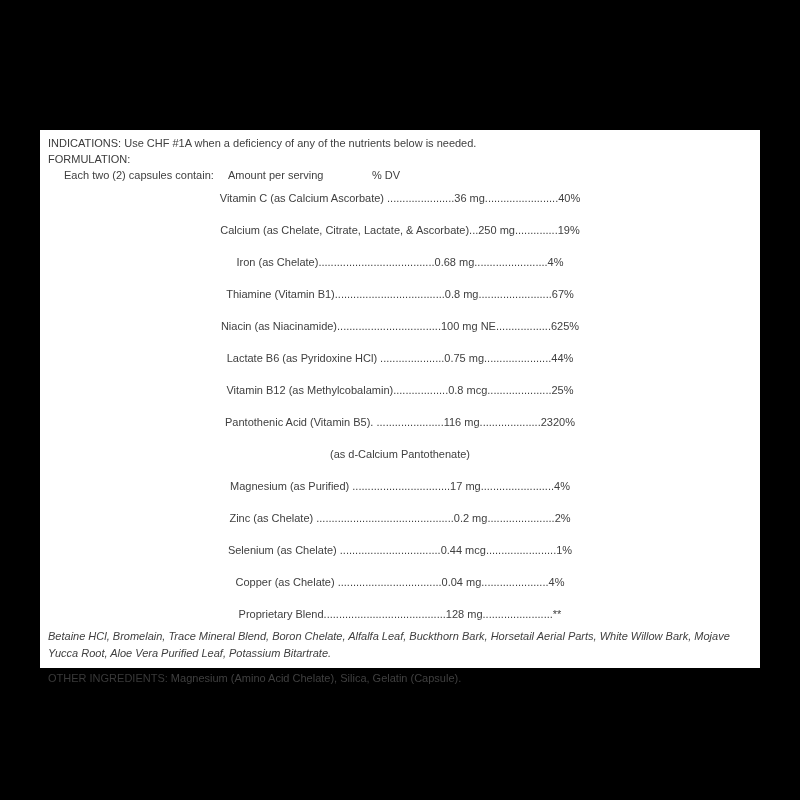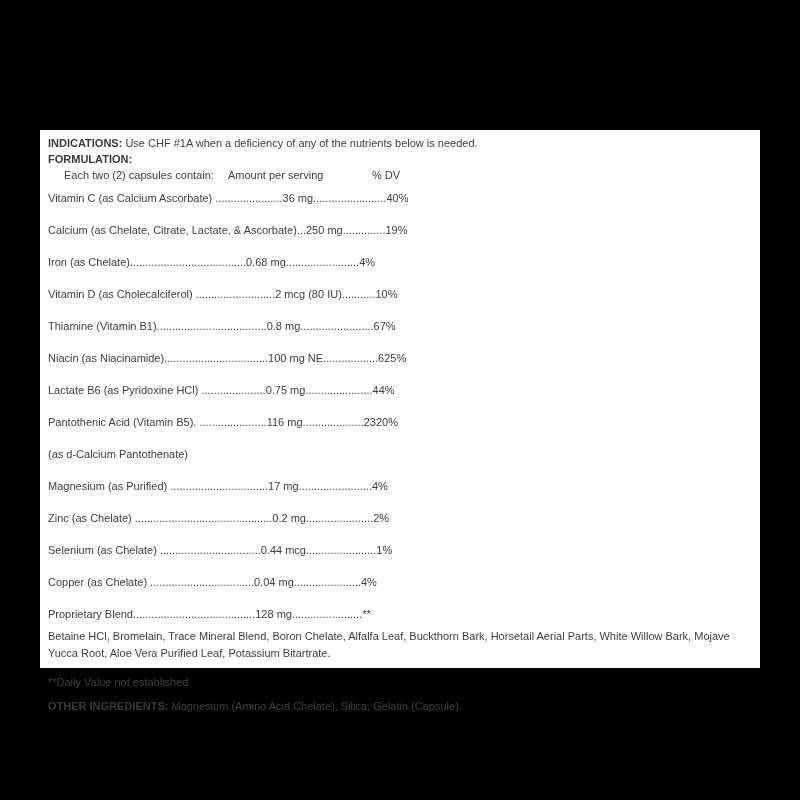--- a/index.html
+++ b/index.html
@@ -13,28 +13,28 @@
   .card {
     position: absolute;
     left: 40px; top: 130px;
     width: 704px; height: 530px;
     padding: 5px 8px 3px 8px;
     background: #ffffff;
     color: #404040;
     font-size: 11px;
   }
   .line { margin: 0; line-height: 16px; }
-  b, strong { color: #3a3a3a; font-weight: bold; }
+  b, strong { color: #3a3a3a; font-weight: normal; }
   .cols { position: relative; height: 16px; line-height: 16px; }
   .cols .c1 { position: absolute; left: 16px; }
   .cols .c2 { position: absolute; left: 180px; }
   .cols .c3 { position: absolute; left: 324px; }
-  .rows p { margin: 16px 0 0 0; line-height: 16px; white-space: pre; }
+  .rows p { margin: 16px 0 0 0; line-height: 16px; white-space: pre; text-align: center; }
   .rows p:first-child { margin-top: 7px; }
-  .blend-para { margin: 6px 0 0 0; line-height: 17px; }
+  .blend-para { margin: 6px 0 0 0; line-height: 17px; font-style: italic; }
   .dv-note { margin: 12px 0 0 0; line-height: 16px; }
   .other-ing { margin: 8px 0 0 0; line-height: 16px; }
 </style>
 </head>
 <body>
 
 <div class="card">
 
   <p class="line"><strong>INDICATIONS:</strong> <span>Use CHF #1A when a deficiency of any of the nutrients below is needed.</span></p>
 
@@ -43,32 +43,31 @@
   <div class="cols">
     <span class="c1">Each two (2) capsules contain:</span>
     <span class="c2">Amount per serving</span>
     <span class="c3">% DV</span>
   </div>
 
   <div class="rows">
     <p>Vitamin C (as Calcium Ascorbate) ......................36 mg........................40%</p>
     <p>Calcium (as Chelate, Citrate, Lactate, &amp; Ascorbate)...250 mg..............19%</p>
     <p>Iron (as Chelate)......................................0.68 mg........................4%</p>
-    <p>Vitamin D (as Cholecalciferol) ..........................2 mcg (80 IU)...........10%</p>
     <p>Thiamine (Vitamin B1)....................................0.8 mg........................67%</p>
     <p>Niacin (as Niacinamide)..................................100 mg NE..................625%</p>
     <p>Lactate B6 (as Pyridoxine HCl) .....................0.75 mg......................44%</p>
+    <p>Vitamin B12 (as Methylcobalamin)..................0.8 mcg.....................25%</p>
     <p>Pantothenic Acid (Vitamin B5). ......................116 mg....................2320%</p>
     <p>(as d-Calcium Pantothenate)</p>
     <p>Magnesium (as Purified) ................................17 mg........................4%</p>
     <p>Zinc (as Chelate) .............................................0.2 mg......................2%</p>
     <p>Selenium (as Chelate) .................................0.44 mcg.......................1%</p>
     <p>Copper (as Chelate) ..................................0.04 mg......................4%</p>
     <p>Proprietary Blend........................................128 mg.......................**</p>
   </div>
 
   <p class="blend-para">Betaine HCl, Bromelain, Trace Mineral Blend, Boron Chelate, Alfalfa Leaf, Buckthorn Bark, Horsetail Aerial Parts, White Willow Bark, Mojave Yucca Root, Aloe Vera Purified Leaf, Potassium Bitartrate.</p>
 
-  <p class="dv-note">**Daily Value not established</p>
 
   <p class="other-ing"><strong>OTHER INGREDIENTS:</strong> <span>Magnesium (Amino Acid Chelate), Silica, Gelatin (Capsule).</span></p>
 
 </div>
 
 </body></html>

